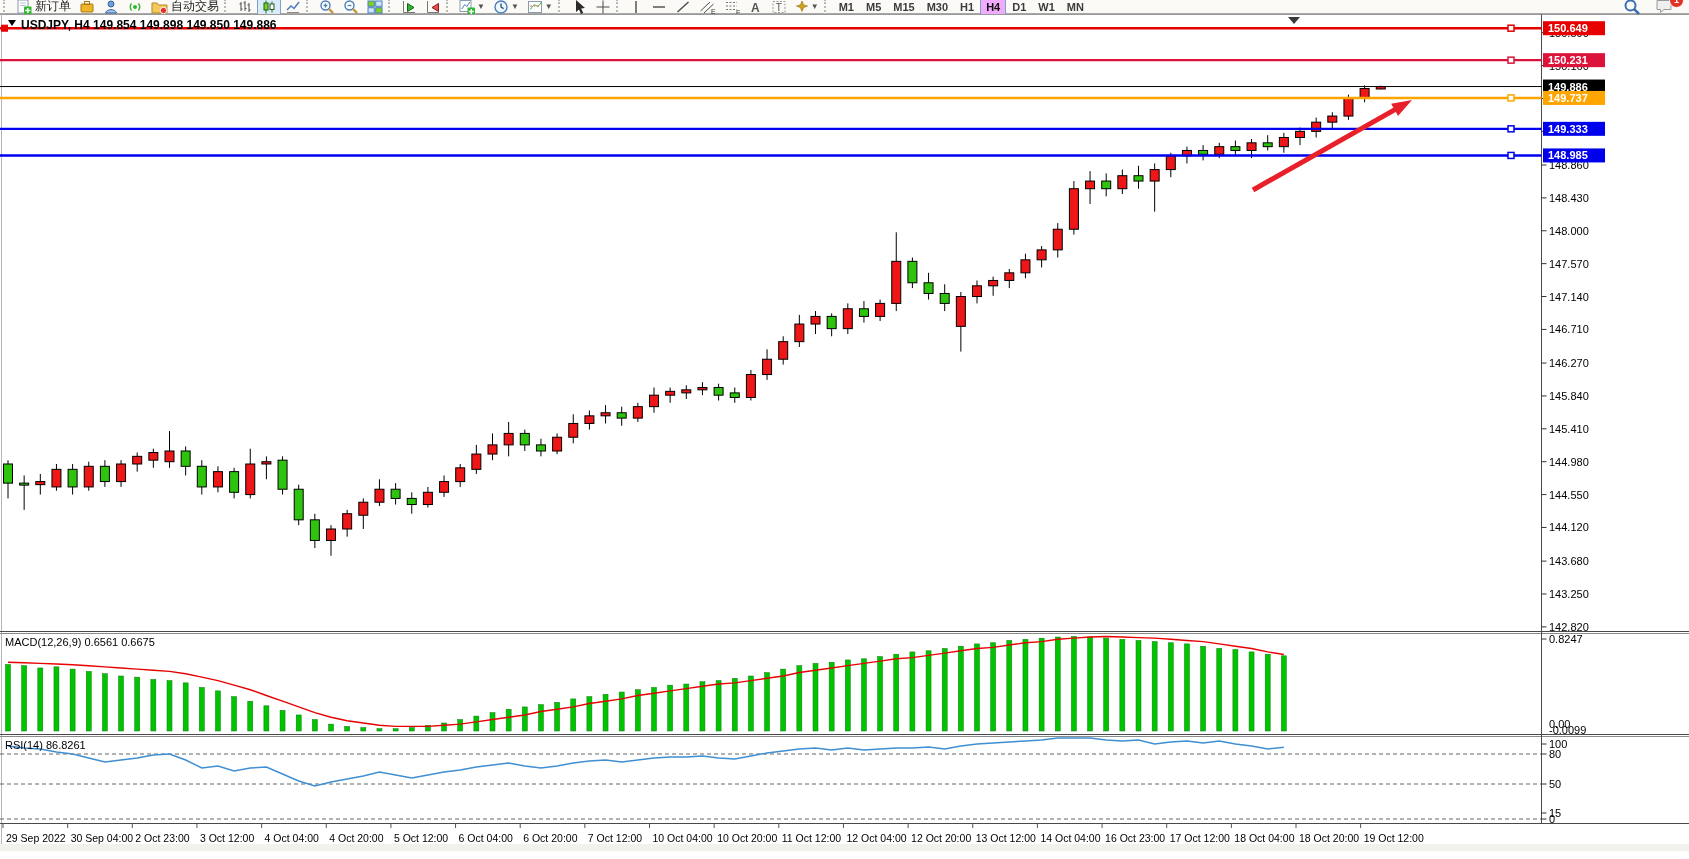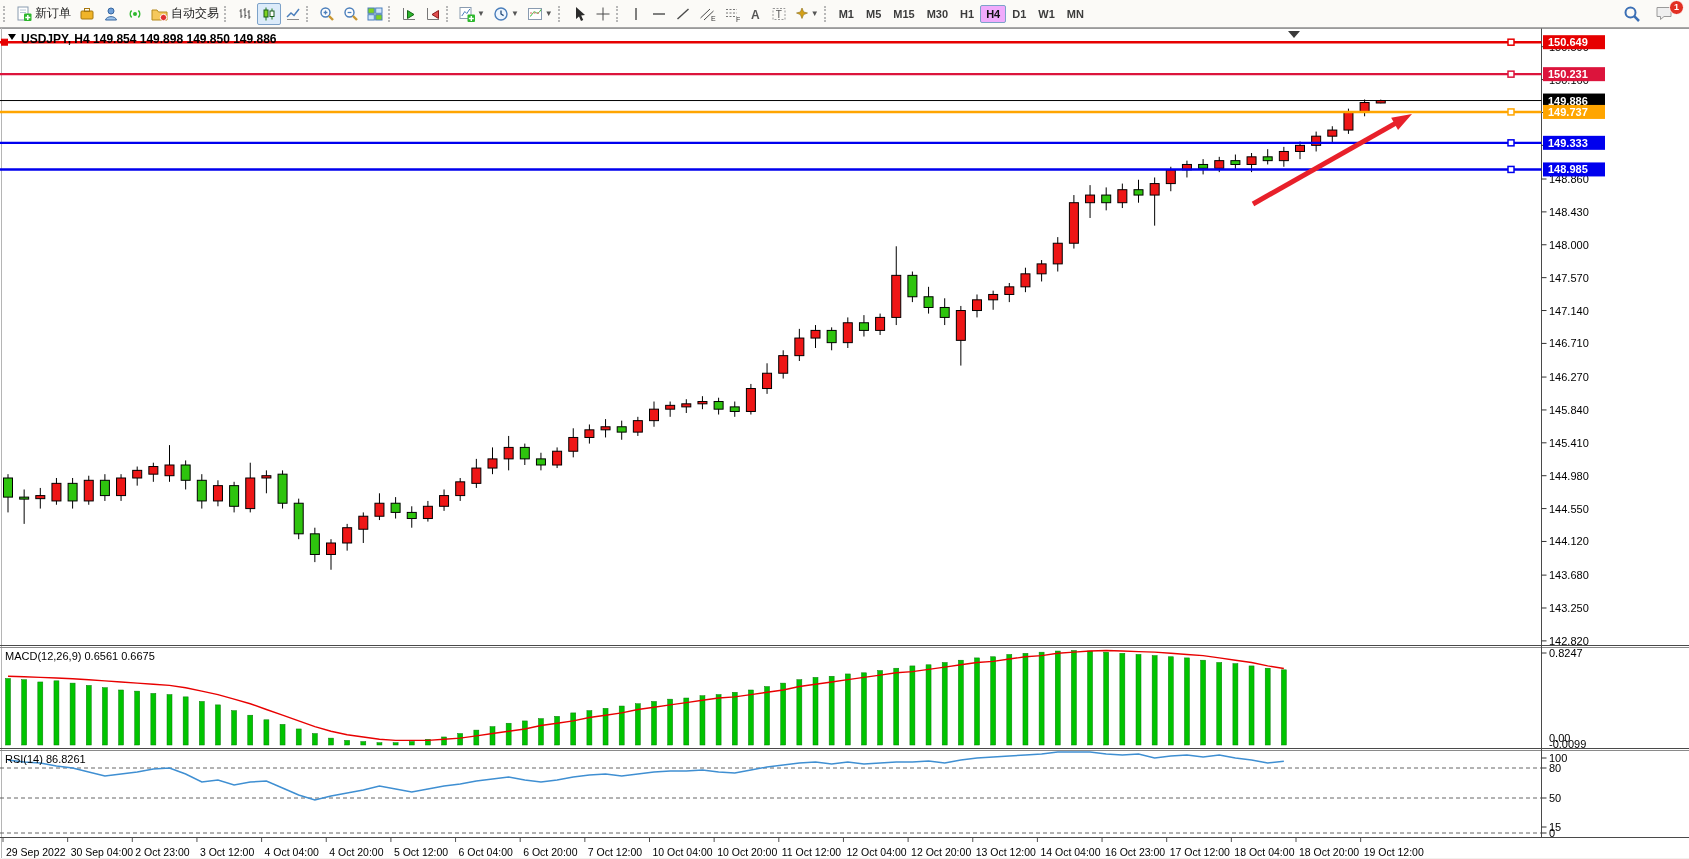--- a/index.html
+++ b/index.html
@@ -1,17 +1,17 @@
 <!DOCTYPE html>
 <html><head>
 <meta charset="utf-8">
 <style>
   html,body{margin:0;padding:0;background:#fff;font-family:"Liberation Sans",sans-serif;width:1689px;height:859px;overflow:hidden;}
   
-  #toolbar{height:28px;background:#fbfaf7;border-bottom:1px solid #a8a8a8;display:flex;align-items:center;padding:0 2px;box-sizing:border-box;}
+  #toolbar{height:14px;background:#fbfaf7;border-bottom:1px solid #a8a8a8;display:flex;align-items:center;padding:0 2px;box-sizing:border-box;}
   .tb-grip{width:4px;height:16px;border-left:2px dotted #b8b8b8;margin:0 3px 0 1px;}
   .tb-btn{display:flex;align-items:center;height:20px;padding:0 3px;border:1px solid transparent;border-radius:2px;cursor:default;}
   .tb-btn.active{background:#dcebfa;border-color:#7da2c9;}
   .tb-label{font-size:12px;color:#222;margin-left:3px;white-space:nowrap;}
   .tf-btn{font-size:11px;font-weight:bold;color:#3c3c3c;padding:2px 5px;border:1px solid transparent;border-radius:2px;}
   .tf-btn.active{background:#f0abfc;border-color:#7da2c9;color:#111;}
   .caret{font-size:8px;color:#555;margin-left:2px;}
   .tb-right{margin-left:auto;display:flex;align-items:center;margin-right:8px;gap:6px;}
   .bubble-wrap{position:relative;}
   .badge{position:absolute;top:-4px;right:-6px;background:#e23023;color:#fff;font-size:9px;font-weight:bold;border-radius:50%;width:13px;height:13px;line-height:13px;text-align:center;border:1px solid #fff;}

